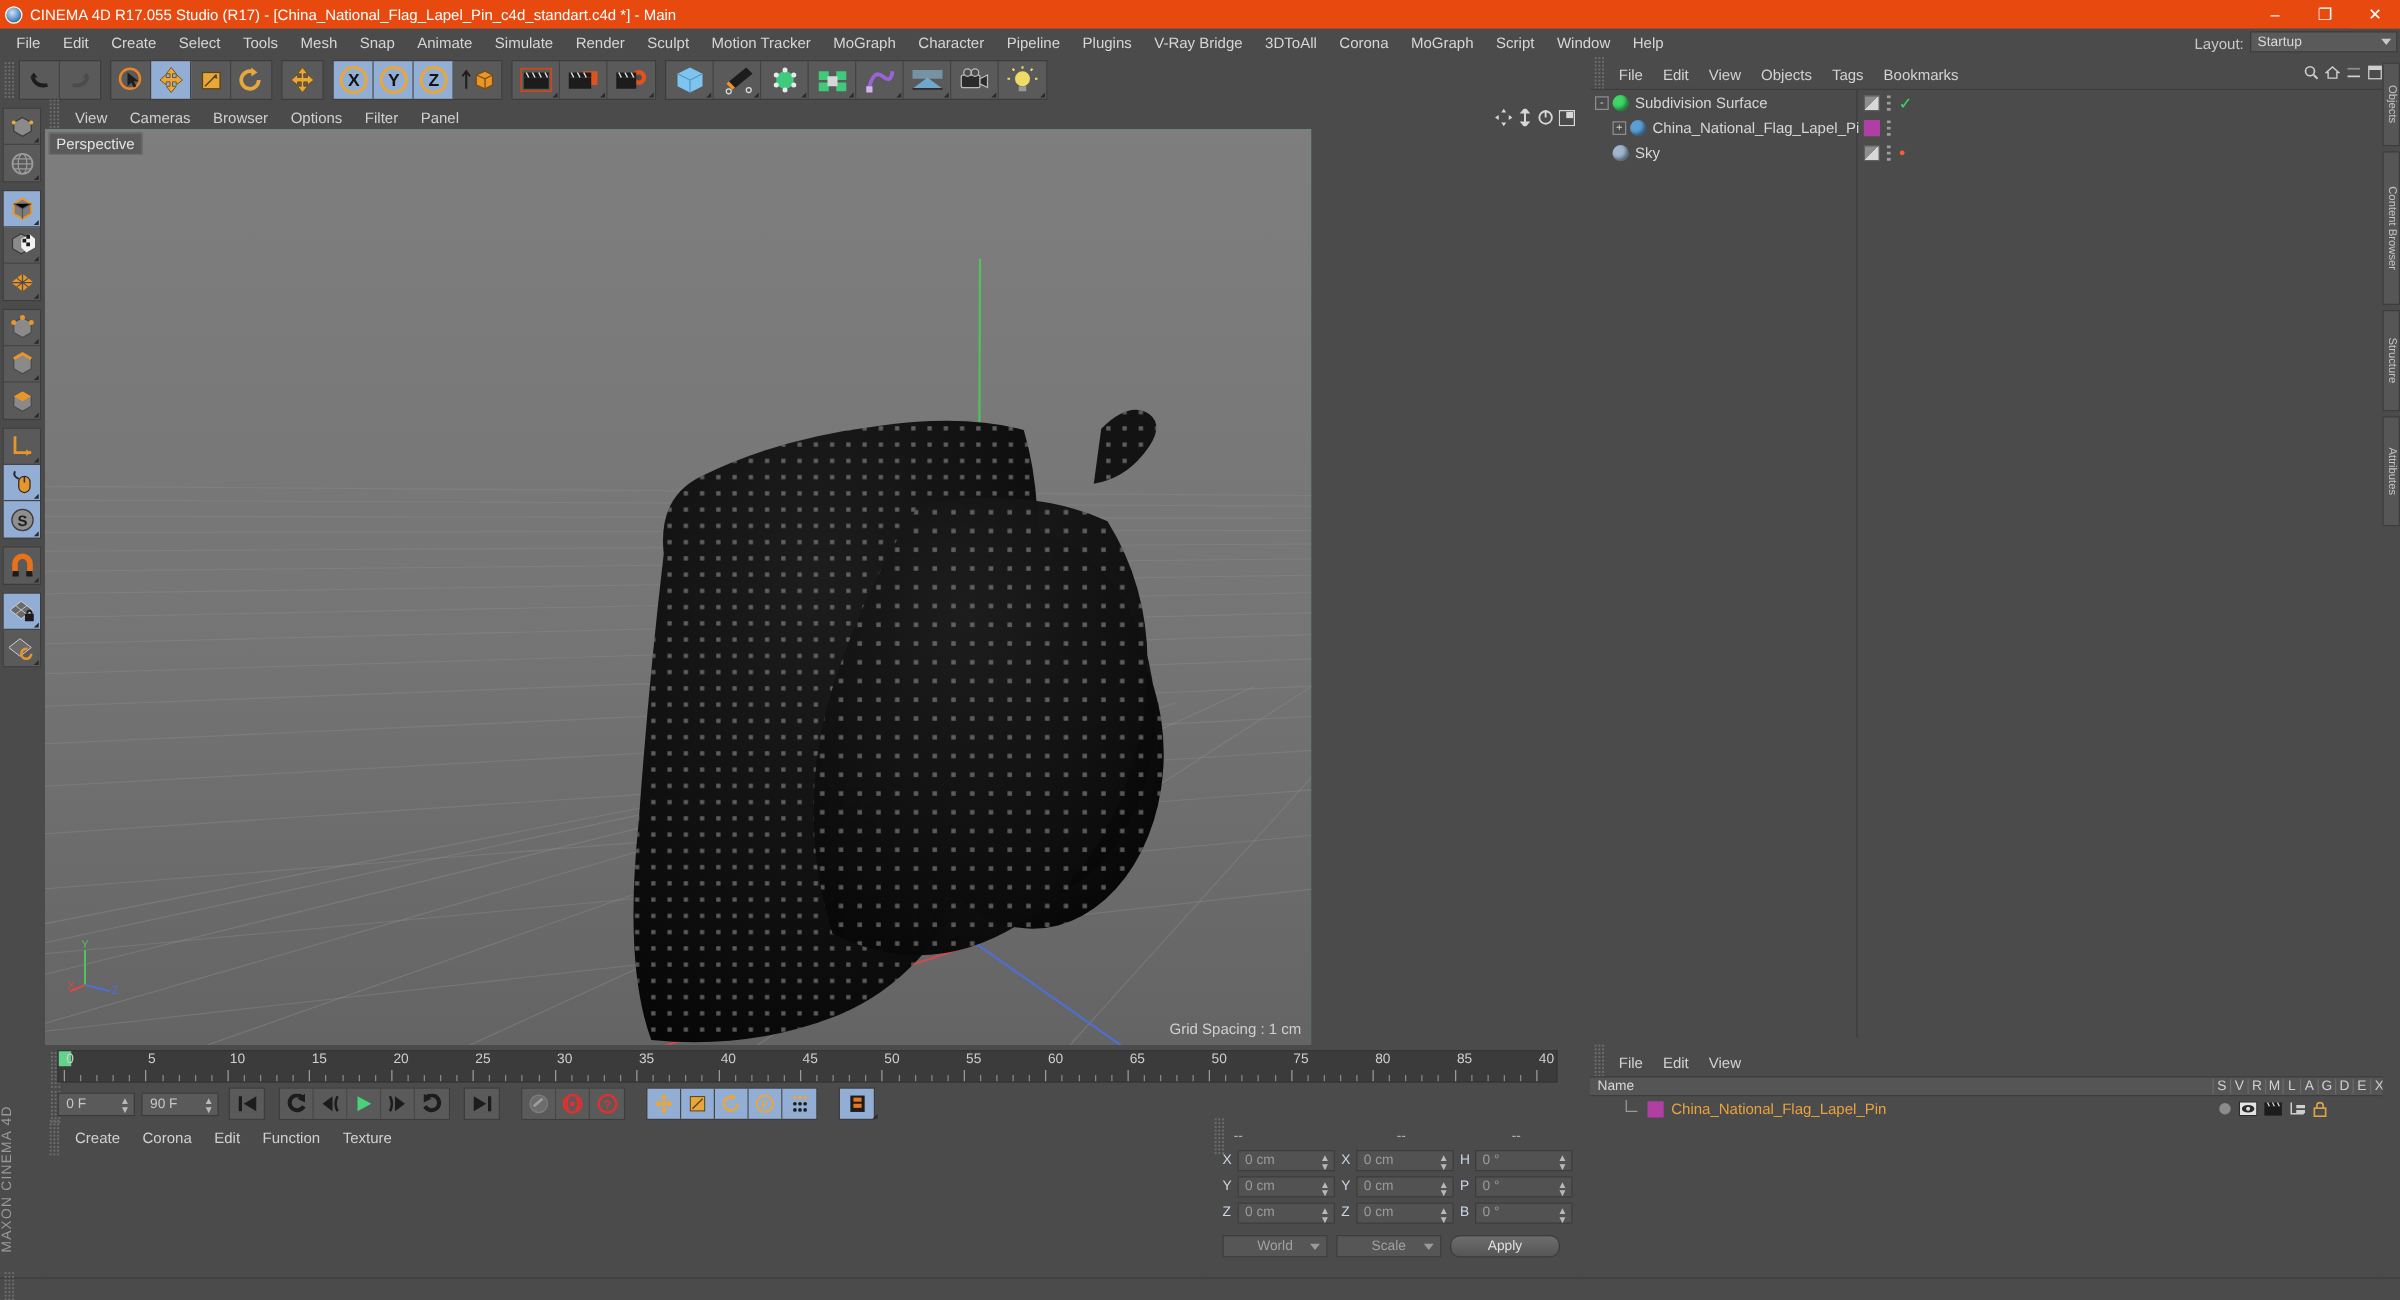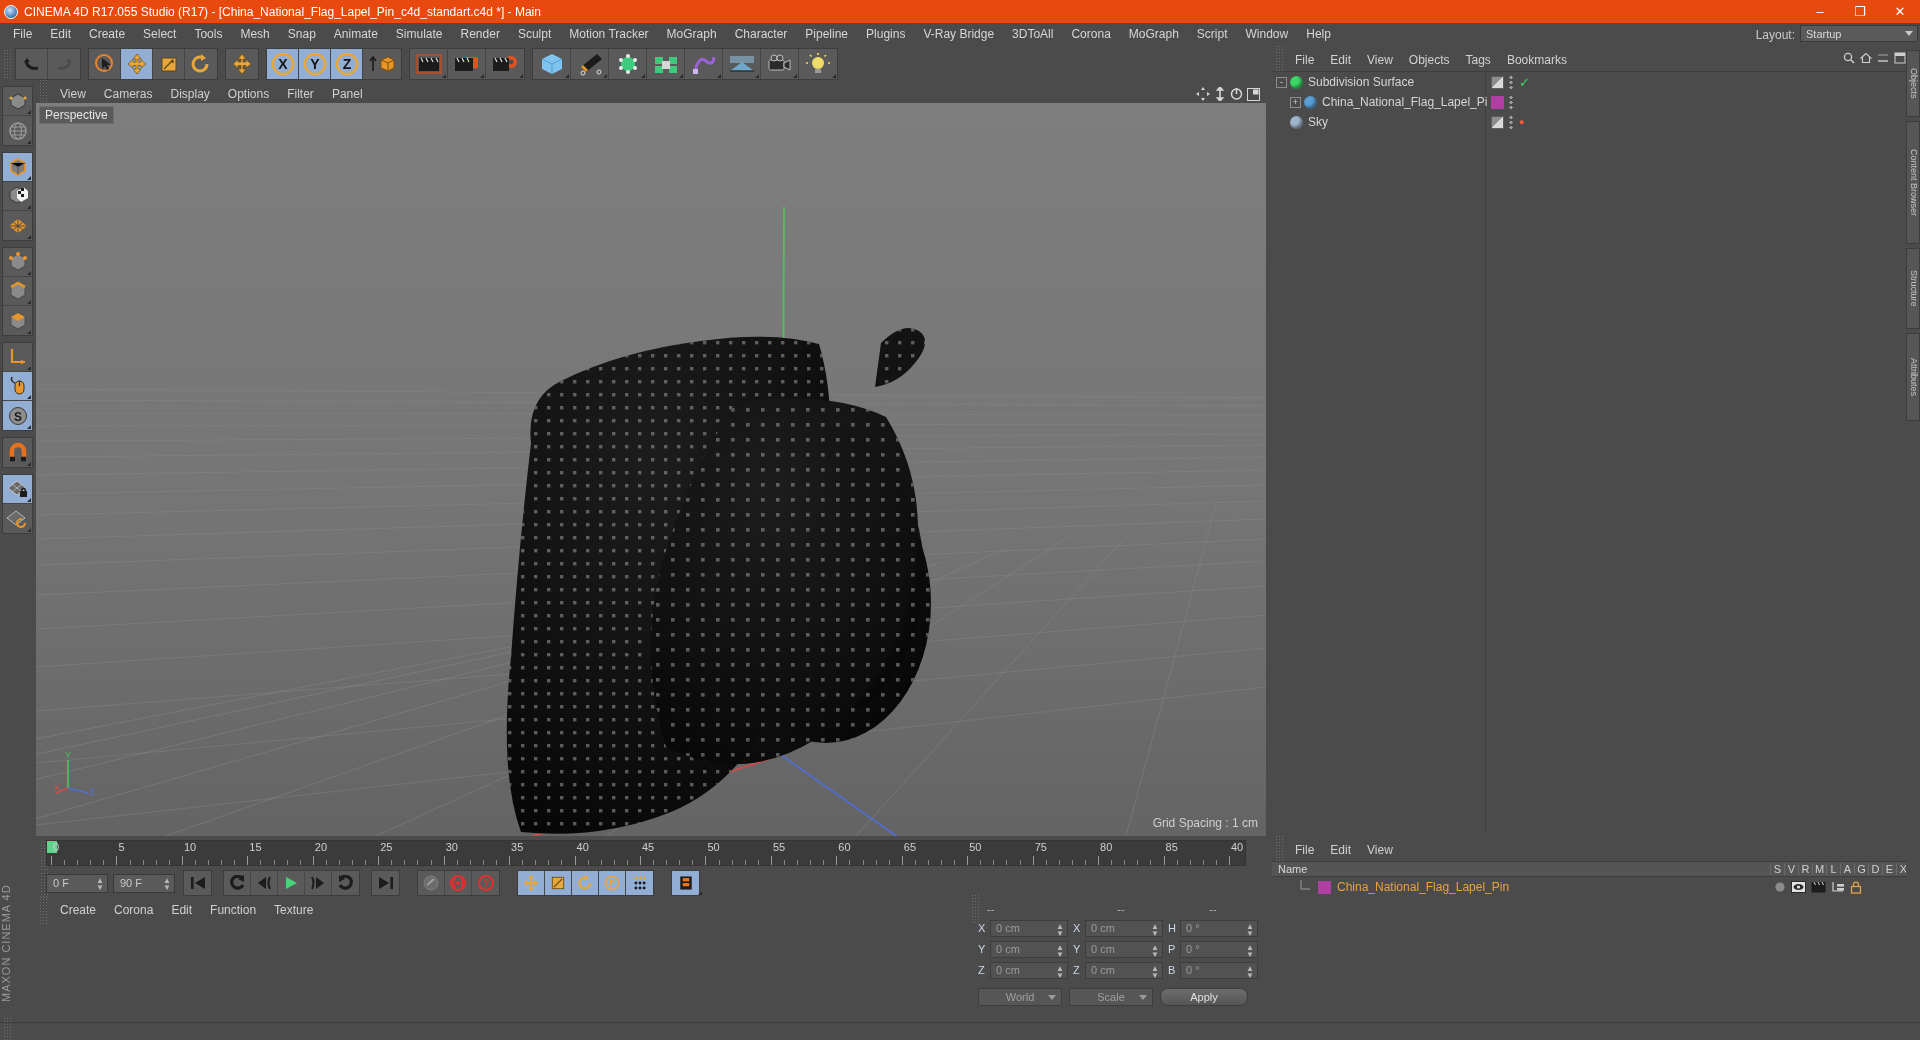--- a/index.html
+++ b/index.html
@@ -52,21 +52,21 @@
   .lbtn{width:29px;height:29px;display:flex;align-items:center;justify-content:center;
     border-bottom:1px solid #454545;position:relative;}
   .lbtn:last-child{border-bottom:none;}
   .lbtn.on{background:#93aed4;}
 
   
   .vpwrap{position:absolute;left:36px;top:84px;width:1230px;height:752px;background:#4b4b4b;}
   .vphdr{height:19px;display:flex;align-items:center;background:#4b4b4b;position:relative;}
   .vphdr .mi{font-size:12px;color:#d0d0d0;padding:1px 9px;}
   .vpicons{position:absolute;right:6px;top:3px;display:flex;gap:4px;align-items:center;}
-  .viewport{position:absolute;left:0;top:19px;width:1230px;height:733px;
+  .viewport{position:absolute;left:0;top:19px;width:1013px;height:733px;
     background:#0f766e;overflow:hidden;}
   .vlabel{position:absolute;left:3px;top:3px;background:#5a5a5a;color:#e3e3e3;font-size:12px;
     padding:1px 5px;border:1px solid #6d6d6d;z-index:6;}
   .gridspacing{position:absolute;right:8px;bottom:6px;color:#cfcfcf;font-size:12px;z-index:6;}
   .axisgizmo{position:absolute;left:18px;bottom:40px;z-index:6;}
 
   
   .tlwrap{position:absolute;left:36px;top:838px;width:1230px;height:60px;background:#4b4b4b;}
   .ruler{position:absolute;left:10px;top:2px;width:1200px;height:26px;background:#3b3b3b;
     border:1px solid #343434;}
@@ -489,21 +489,21 @@
 </div>
 
 <div class="ldockbrand">MAXON CINEMA 4D</div>
 
 <div class="vpwrap">
   <div class="vphdr">
     <div class="grip"></div>
     <div id="vpmenu" style="display:flex">
         <div class="mi">View</div>
         <div class="mi">Cameras</div>
-        <div class="mi">Display</div>
+        <div class="mi">Browser</div>
         <div class="mi">Options</div>
         <div class="mi">Filter</div>
         <div class="mi">Panel</div>
       </div>
     <div class="vpicons">
       <svg width="14" height="14" viewBox="0 0 14 14">
           <path d="M7 0 L9 3 L5 3 Z M7 14 L5 11 L9 11 Z M0 7 L3 5 L3 9 Z M14 7 L11 9 L11 5 Z" fill="#d6d6d6"></path>
         </svg>
       <svg width="12" height="14" viewBox="0 0 12 14">
           <path d="M6 0 L8.5 3 L3.5 3 Z M6 14 L3.5 11 L8.5 11 Z M6 3 L6 11" stroke="#d6d6d6" stroke-width="1.6" fill="#d6d6d6"></path>

